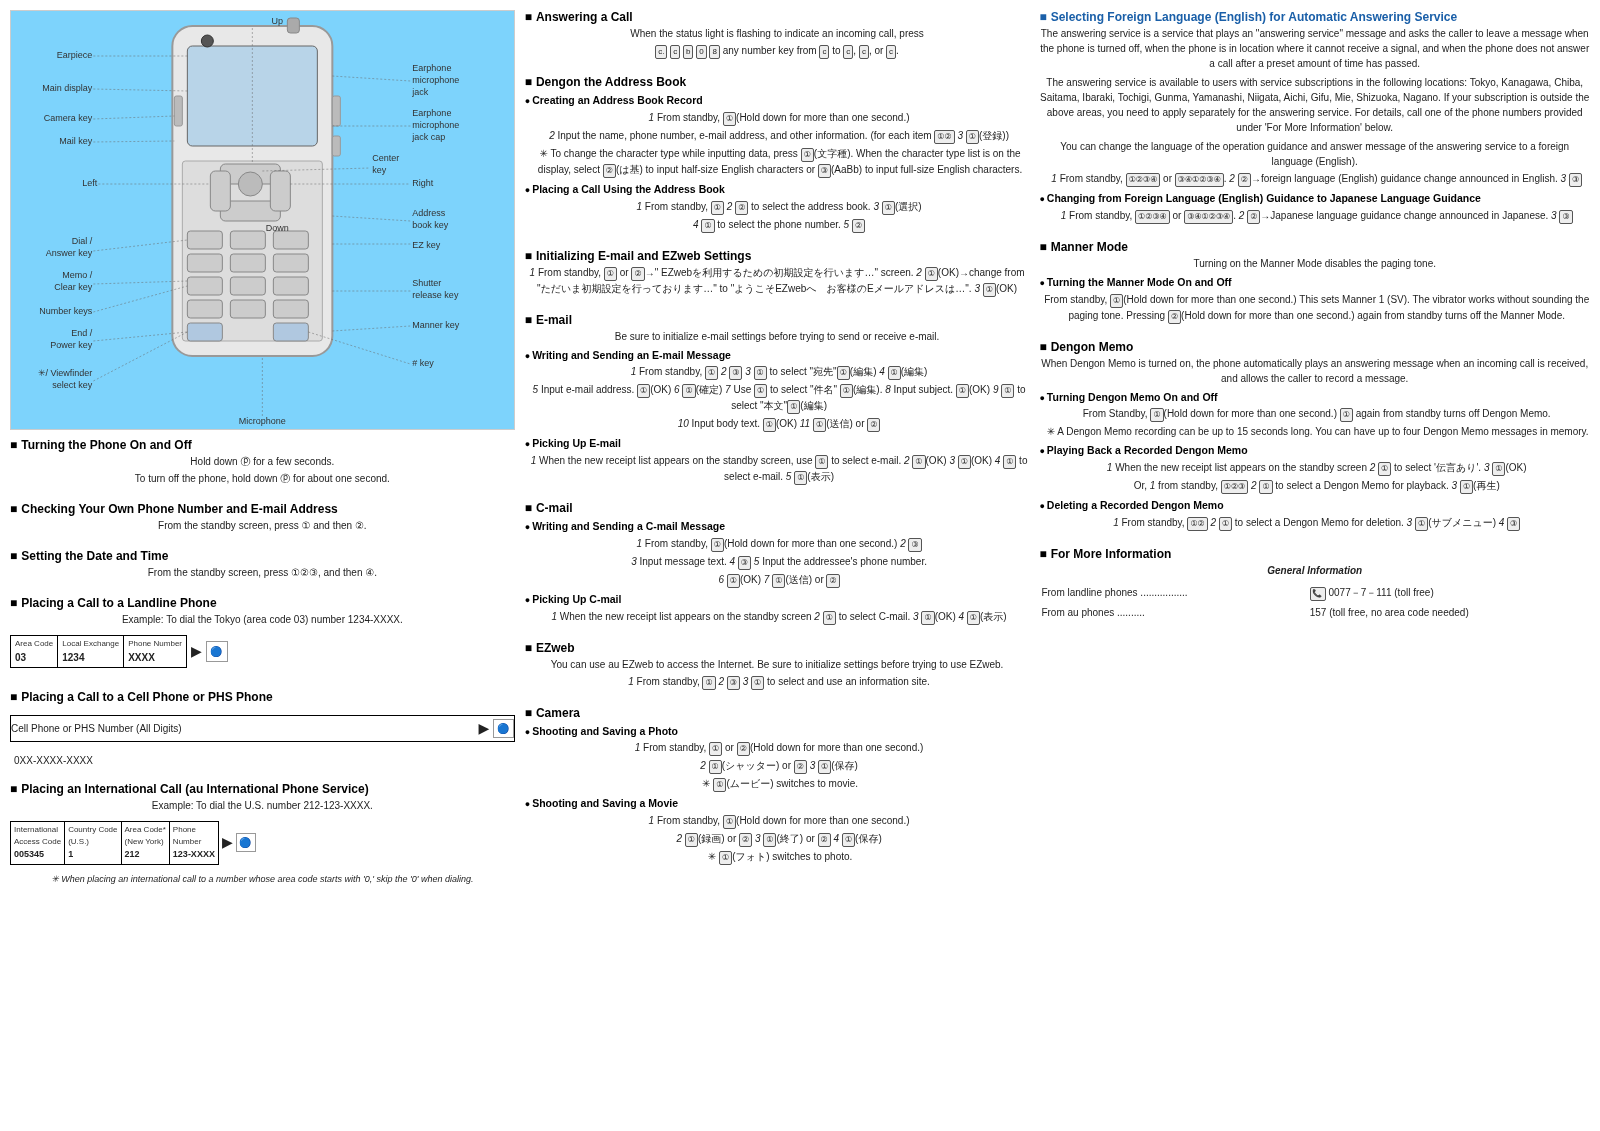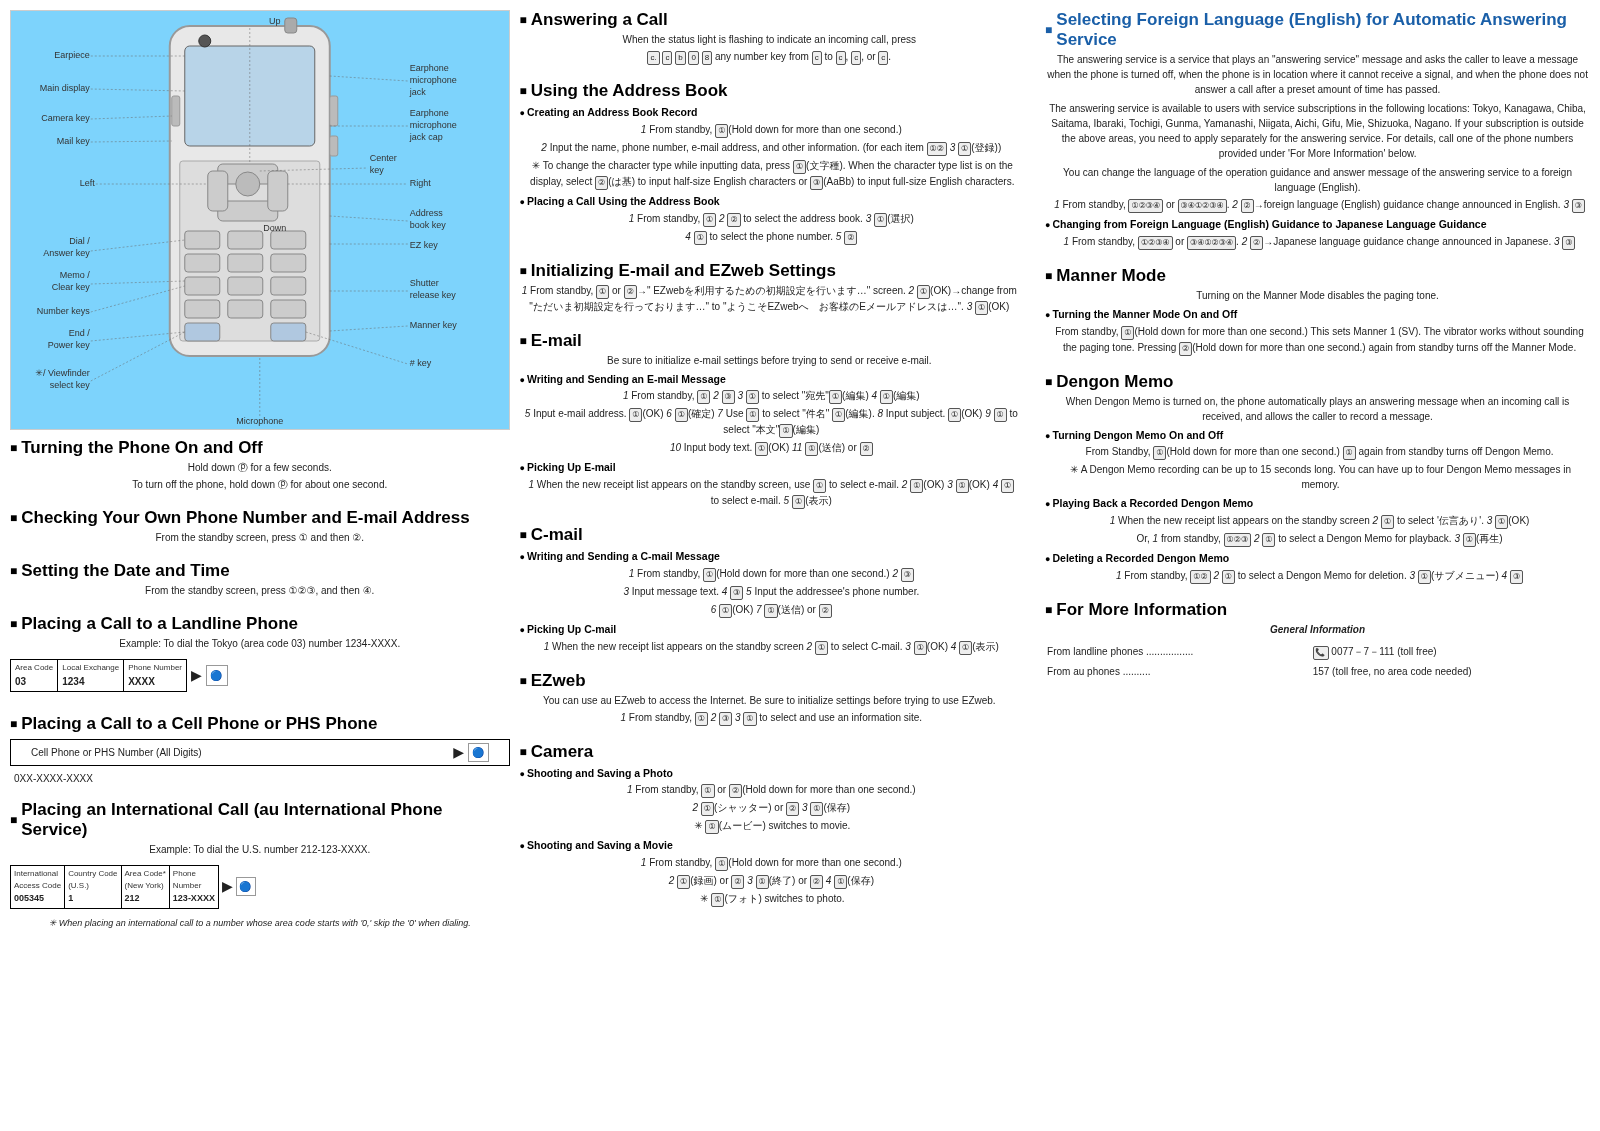--- a/index.html
+++ b/index.html
@@ -18,21 +18,21 @@
       width: 100%;
     }
     .col {
       flex: 1;
       display: flex;
       flex-direction: column;
       gap: 8px;
     }
     .col-left { flex: 1.1; }
     .col-mid { flex: 1.1; }
-    .col-right { flex: 1.2; margin-left: 16px; }
+    .col-right { flex: 1.2; }
 
     
     .header-box {
       background: #4a6fa5;
       color: #fff;
       padding: 6px 10px;
       border-radius: 2px;
     }
     .header-box .title1 { font-size: 15px; font-weight: bold; }
     .header-box .title2 { font-size: 13px; }
@@ -41,21 +41,21 @@
     .phone-diagram {
       border: 1px solid #ccc;
       padding: 5px;
       position: relative;
       height: 420px;
       background: #7dd3fc;
     }
 
     
     .section-title {
-      font-size: 17px;
+      font-size: 12px;
       font-weight: bold;
       color: #000;
       border-bottom: none;
       display: flex;
       align-items: center;
       gap: 4px;
       margin-bottom: 2px;
     }
     .section-title::before {
       content: '■';
@@ -313,21 +313,21 @@
           </div>
           <span style="font-size:14px;">▶</span>
           <span style="border:1px solid #999;padding:2px 4px;font-size:10px;">🔵</span>
         </div>
       </div>
     </div>
 
     <div class="section-block">
       <div class="section-title">Placing a Call to a Cell Phone or PHS Phone</div>
       <div class="section-body">
-        <div style="display:flex; align-items:center; gap:4px; border:1px solid #000; padding:2px 20px; margin:5px 0; font-size:10px;">
+        <div style="display:flex; align-items:center; gap:4px; border:1px solid #000; padding:2px 0; margin:11px 0; font-size:10px;">
           <span>Cell Phone or PHS Number (All Digits)</span>
           <span style="margin-left:auto; font-size:14px;">▶</span>
           <span style="border:1px solid #999;padding:1px 3px;">🔵</span>
         </div>
         <div style="font-size:10px;margin-left:4px;">0XX-XXXX-XXXX</div>
       </div>
     </div>
 
     <div class="section-block">
       <div class="section-title">Placing an International Call (au International Phone Service)</div>
@@ -364,21 +364,21 @@
 
     <div class="section-block">
       <div class="section-title">Answering a Call</div>
       <div class="section-body">
         <p>When the status light is flashing to indicate an incoming call, press</p>
         <p><span class="key-icon">c.</span> <span class="key-icon">c</span> <span class="key-icon">b</span> <span class="key-icon">0</span> <span class="key-icon">8</span> any number key from <span class="key-icon">c</span> to <span class="key-icon">c</span>, <span class="key-icon">c</span>, or <span class="key-icon">c</span>.</p>
       </div>
     </div>
 
     <div class="section-block">
-      <div class="section-title">Using the Address Book</div>
+      <div class="section-title">Dengon the Address Book</div>
       <div class="section-body">
         <div class="subsection-title">Creating an Address Book Record</div>
         <p class="step"><em>1</em> From standby, <span class="key-icon">①</span>(Hold down for more than one second.)</p>
         <p class="step"><em>2</em> Input the name, phone number, e-mail address, and other information. (for each item <span class="key-icon">①②</span> <em>3</em> <span class="key-icon">①</span>(登録))</p>
         <p class="note-star">✳ To change the character type while inputting data, press <span class="key-icon">①</span>(文字種). When the character type list is on the display, select <span class="key-icon">②</span>(は基) to input half-size English characters or <span class="key-icon">③</span>(AaBb) to input full-size English characters.</p>
         <div class="subsection-title">Placing a Call Using the Address Book</div>
         <p class="step"><em>1</em> From standby, <span class="key-icon">①</span> <em>2</em> <span class="key-icon">②</span> to select the address book. <em>3</em> <span class="key-icon">①</span>(選択)</p>
         <p class="step"><em>4</em> <span class="key-icon">①</span> to select the phone number. <em>5</em> <span class="key-icon">②</span></p>
       </div>
     </div>

